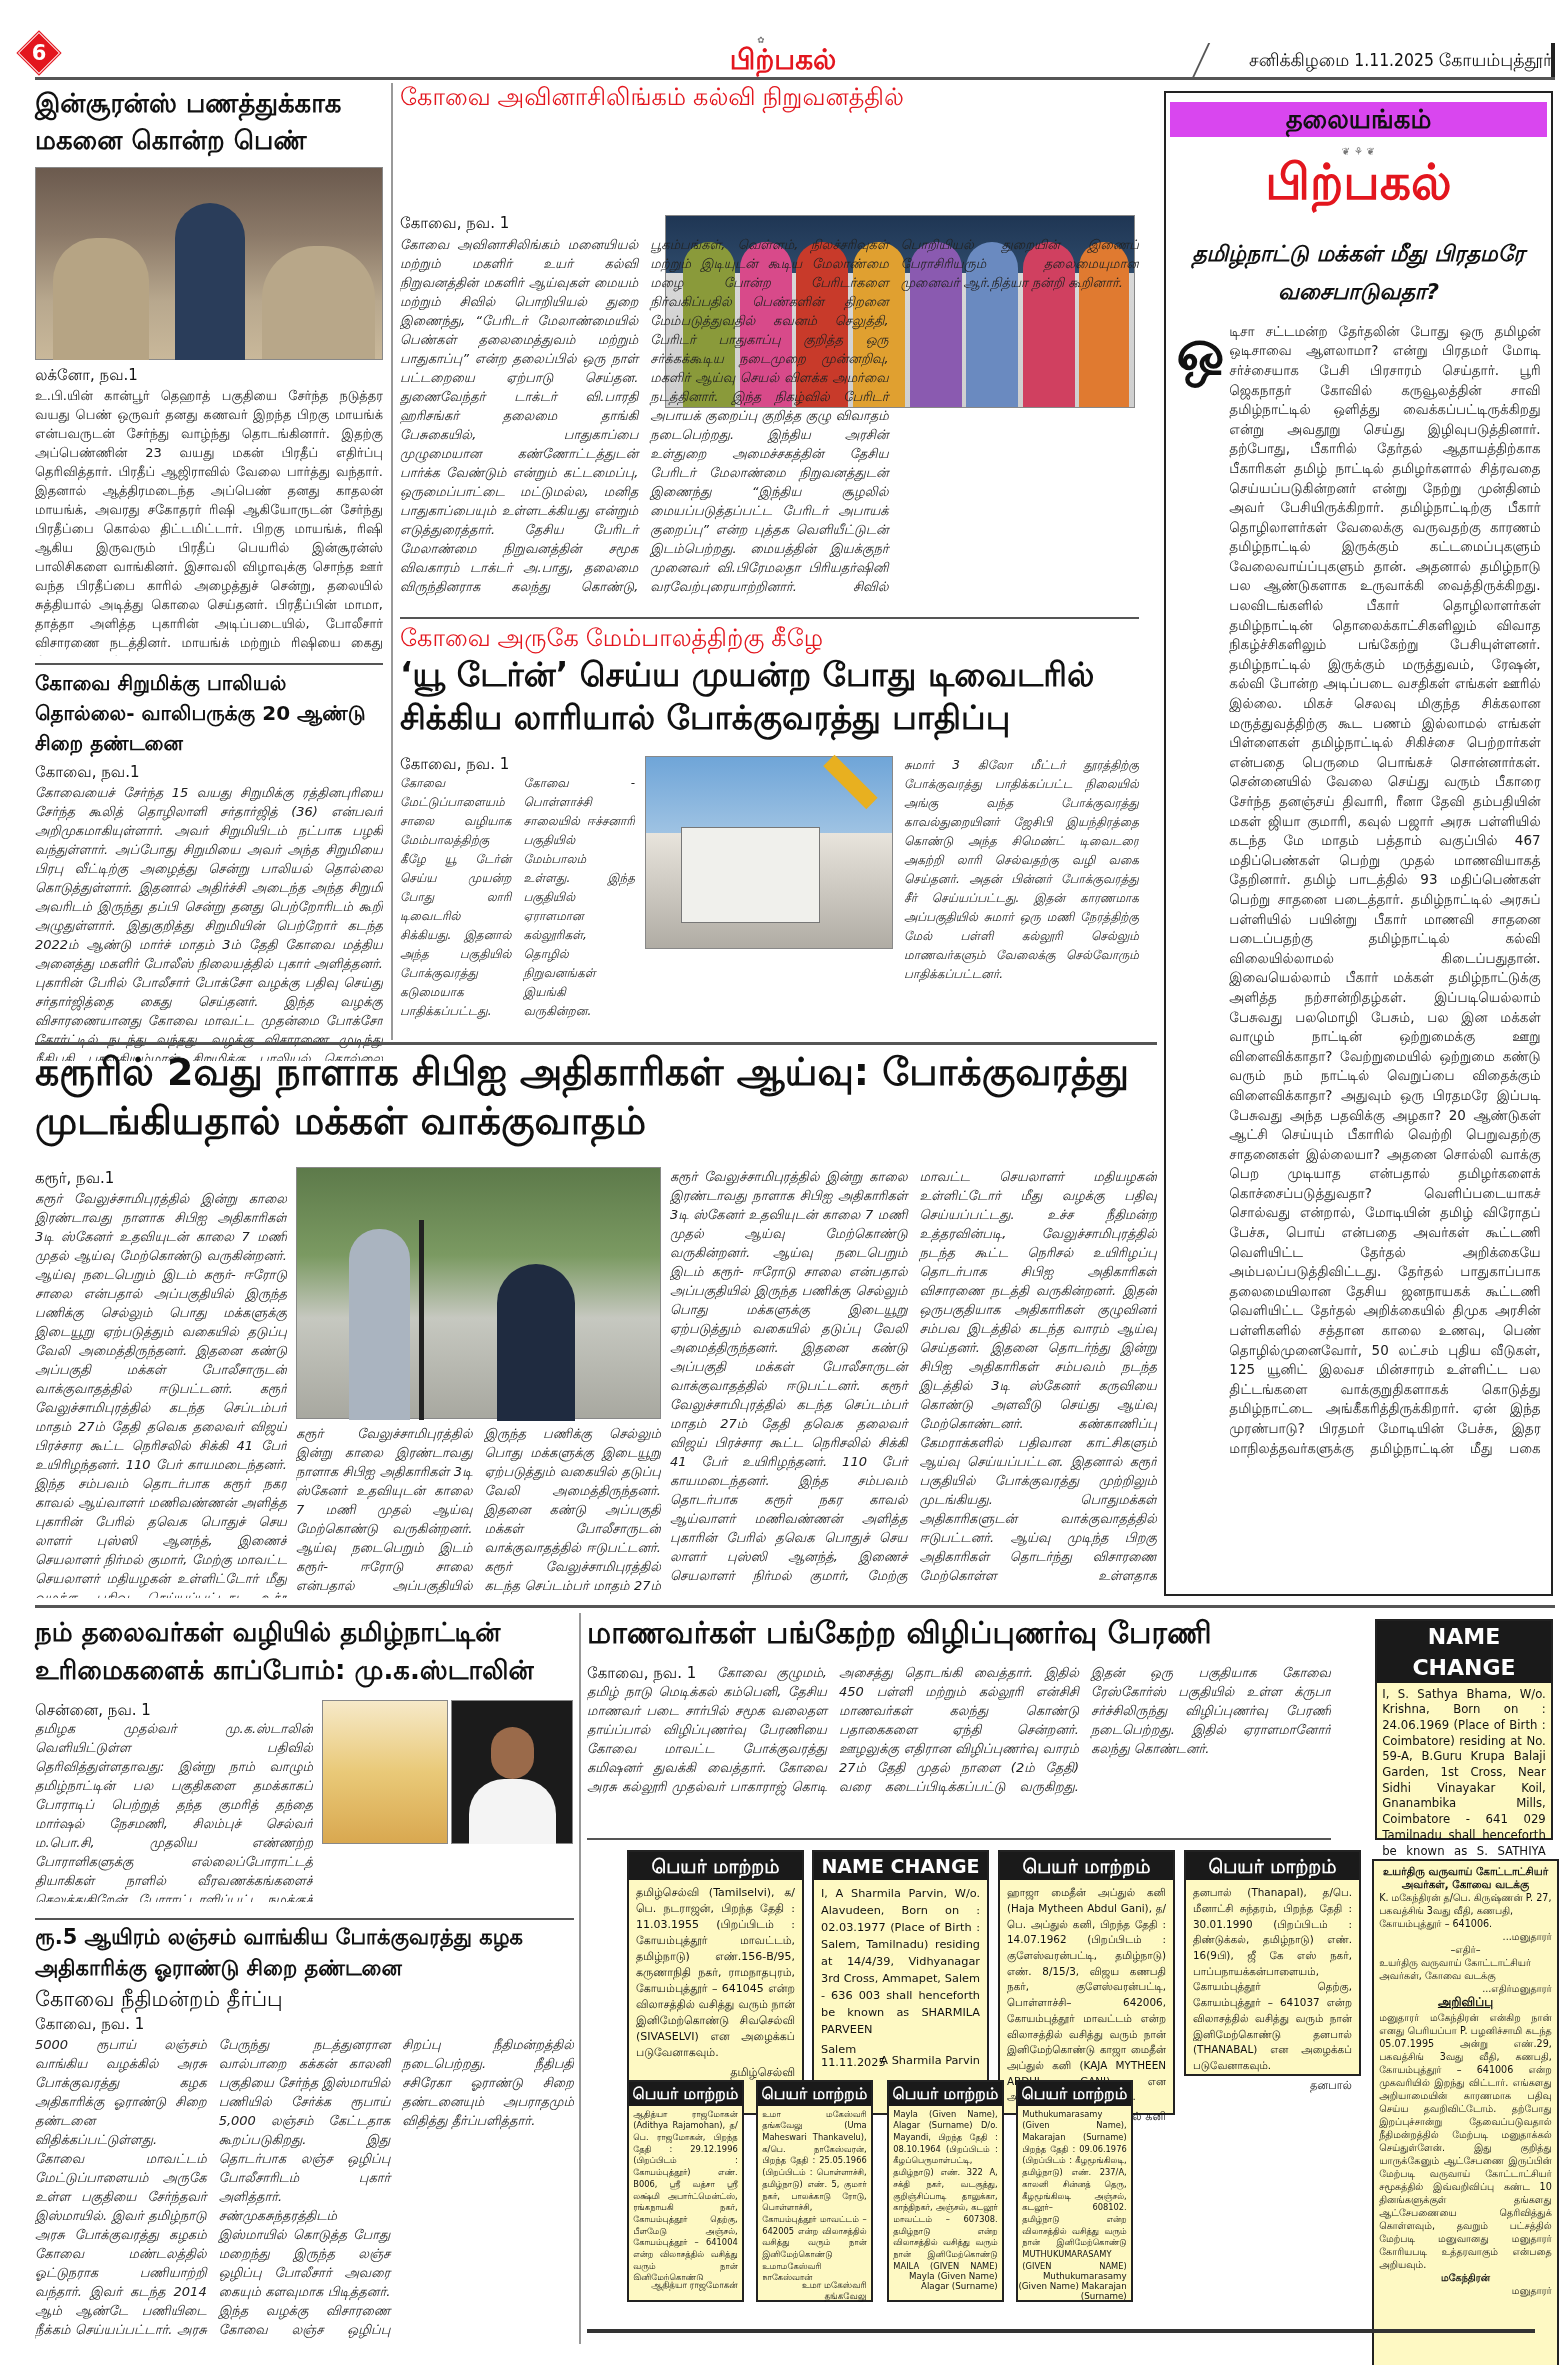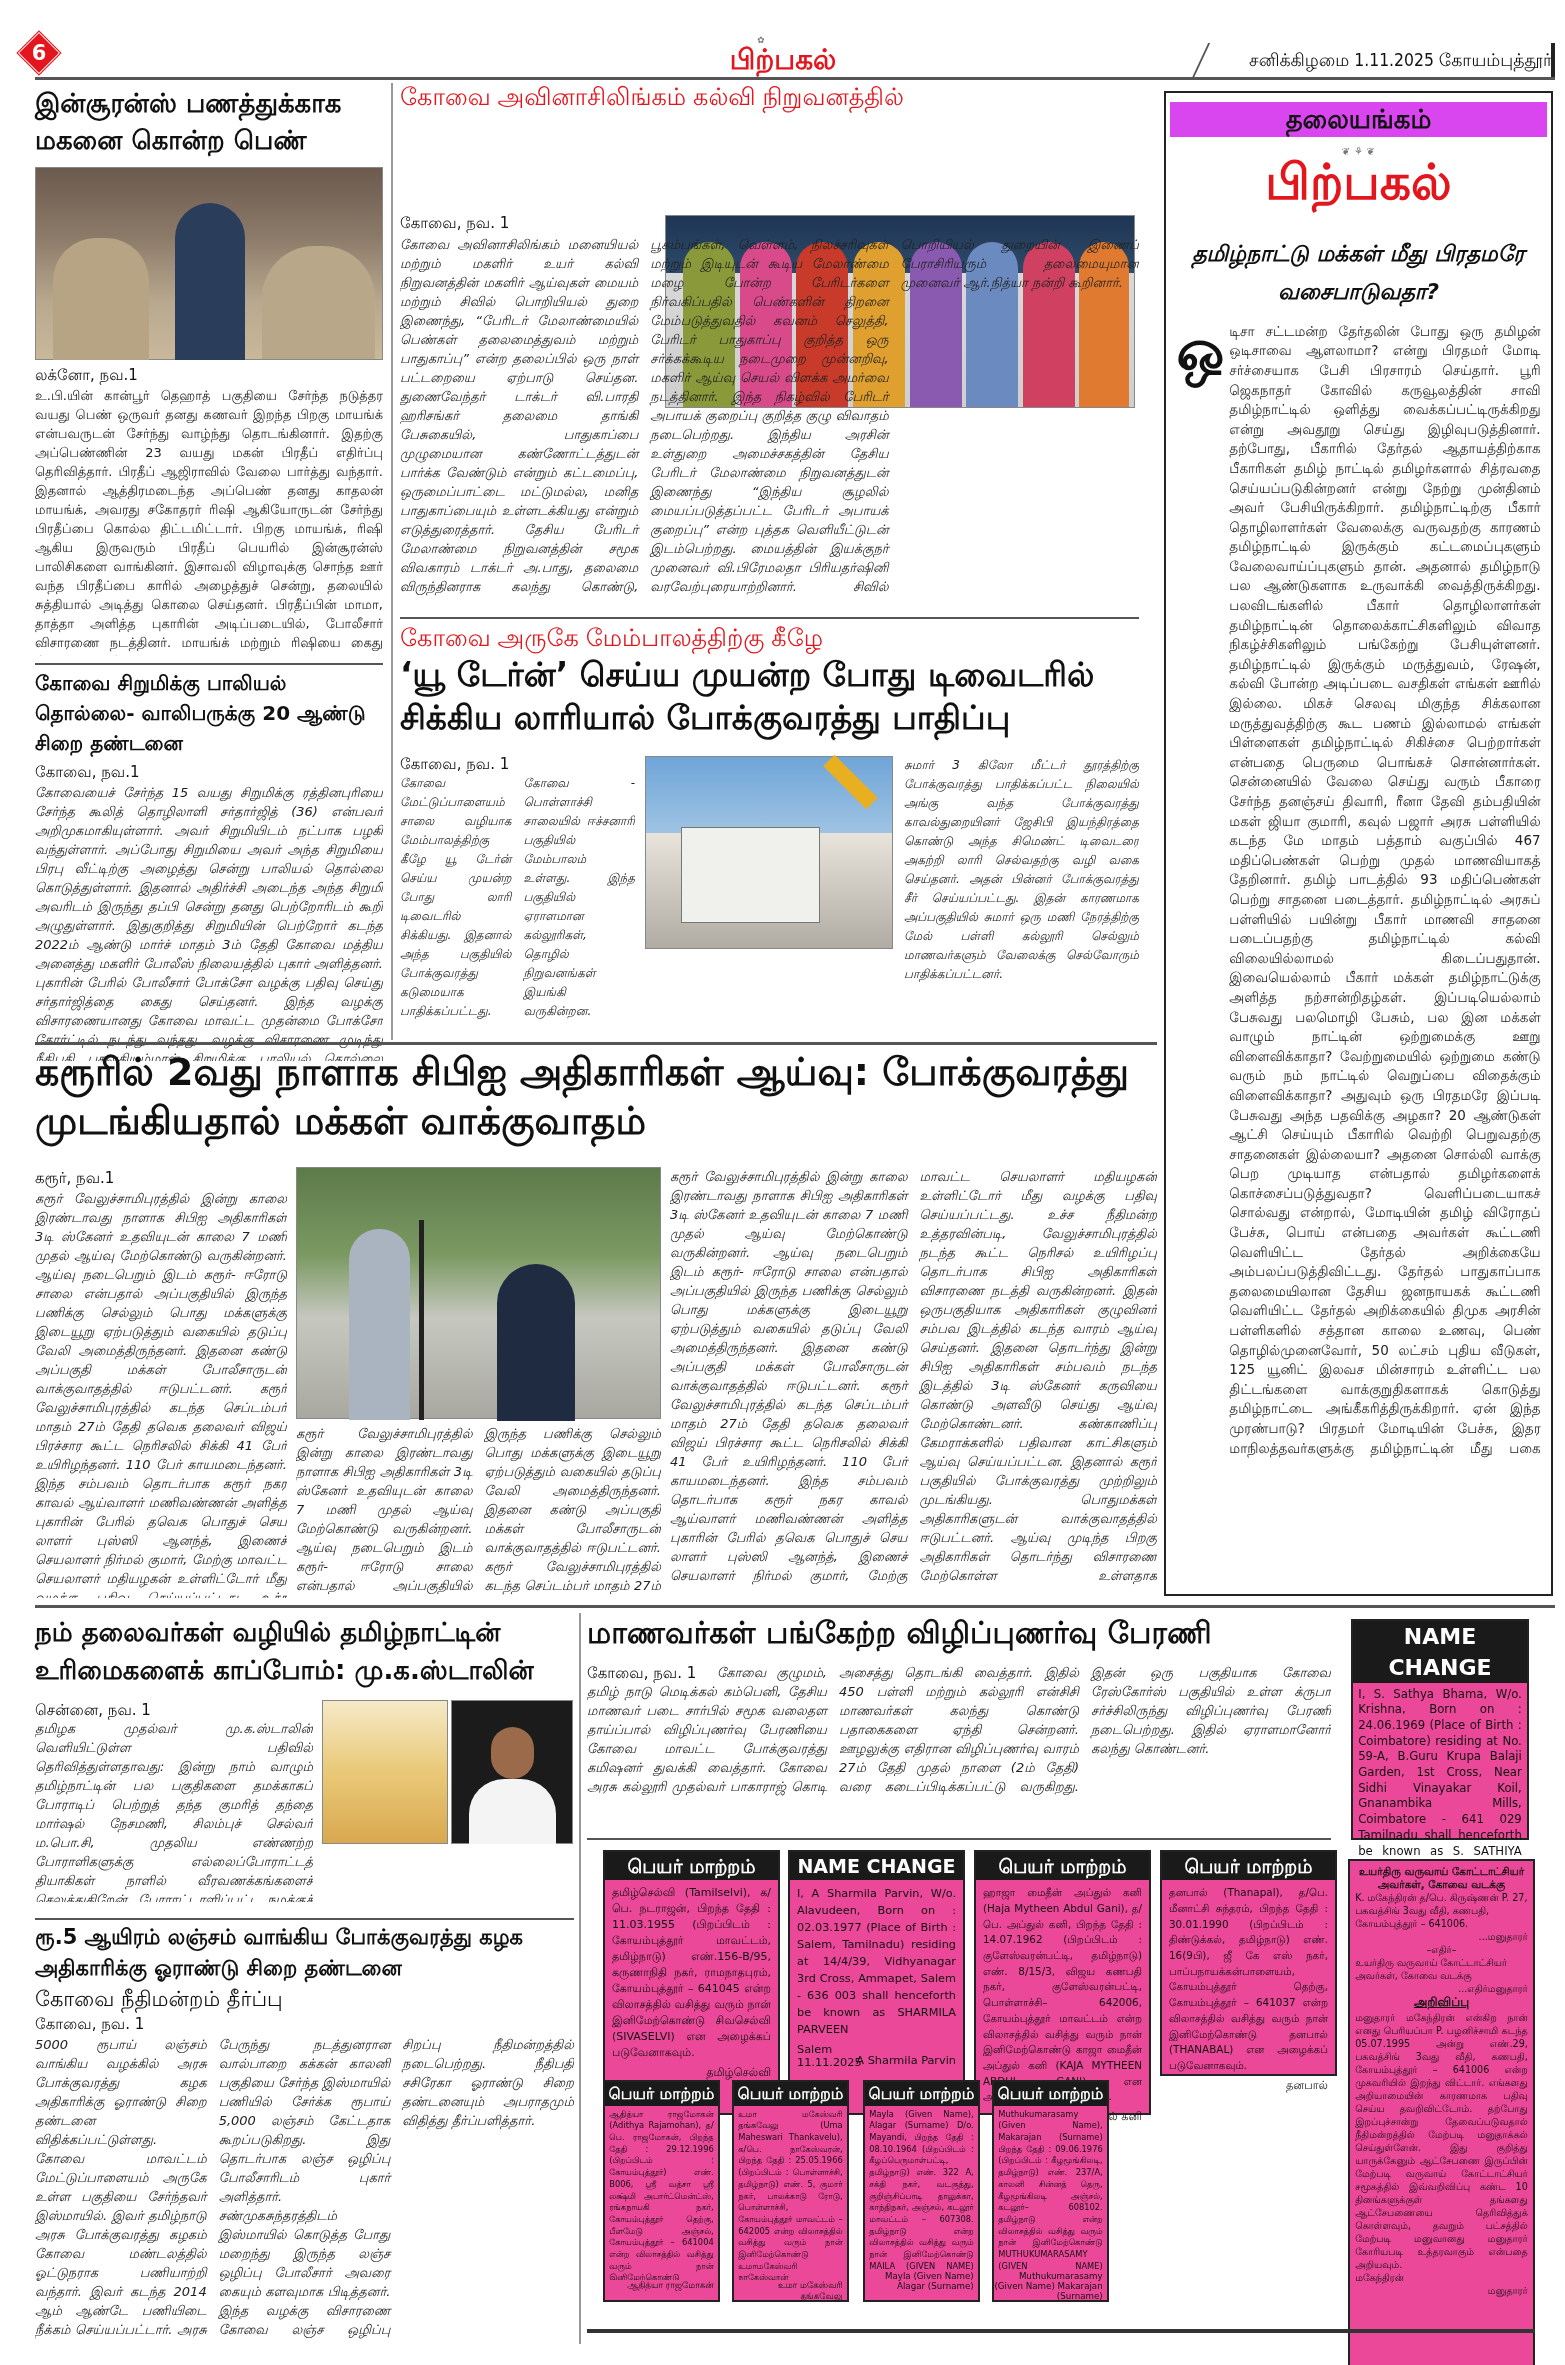--- a/index.html
+++ b/index.html
@@ -7,21 +7,21 @@
   .abs { position: absolute; }
   .hr { position: absolute; height: 2.6px; background: #555; }
   .vr { position: absolute; width: 1.7px; background: #999; }
   .headline { font-family: "DejaVu Sans", sans-serif; font-weight: bold; color: #111; line-height: 1.25; }
   .kicker { color: #e3161e; font-family: "DejaVu Sans Condensed","DejaVu Sans", sans-serif; line-height: 1.2; }
   .dateline { font-size: 15px; line-height: 1.4; }
   .body-text { font-size: 13px; line-height: 19px; text-align: justify; font-style: italic; color: #222; }
   .body-cols { column-gap: 12px; column-fill: auto; overflow: hidden; }
   .photo { position: absolute; border: 0.9px solid #888; }
   .red { color: #e3161e; }
-  .ad-box { position: absolute; border: 2.6px solid #222; background: #ec4899; }
+  .ad-box { position: absolute; border: 2.6px solid #222; background: #fef9c3; margin-left: 24px; }
   .ad-head { background: #1a1a1a; color: #fff; font-weight: bold; text-align: center; line-height: 1.2; }
   .ad-body { padding: 5.2px 7px; font-size: 11.7px; line-height: 16.5px; text-align: justify; }
   .ad-sign { text-align: right; font-size: 11.3px; }
   .gray-banner { background: #d946ef; text-align: center; font-weight: bold; }
 </style>
 </head>
 <body>
 
 <div class="abs" style="left:0;top:0;width:1565px;height:78px;">
   <div class="abs" style="left:24px;top:38px;width:30px;height:30px;background:#e3161e;transform:rotate(45deg);border:1.7px solid #fff;outline:0.9px solid #e3161e;"></div>
@@ -190,18 +190,18 @@
 
 <div class="ad-box" style="left:1348px;top:1859px;width:187px;height:518px;padding:3.5px 5.2px;font-size:9.6px;line-height:13px;">
   <div style="font-weight:bold;text-align:center;font-size:10.4px;">உயர்திரு வருவாய் கோட்டாட்சியர் அவர்கள், கோவை வடக்கு</div>
   <div>K. மகேந்திரன் த/பெ. கிருஷ்ணன் P. 27, பகவத்சிங் 3வது வீதி, கணபதி, கோயம்புத்தூர் – 641006.</div>
   <div style="text-align:right;">...மனுதாரர்</div>
   <div style="text-align:center;">–எதிர்–</div>
   <div>உயர்திரு வருவாய் கோட்டாட்சியர் அவர்கள், கோவை வடக்கு</div>
   <div style="text-align:right;">...எதிர்மனுதாரர்</div>
   <div style="text-align:center;font-weight:bold;text-decoration:underline;font-size:12px;margin:1.7px 0;">அறிவிப்பு</div>
   <div style="text-align:justify;">மனுதாரர் மகேந்திரன் என்கிற நான் எனது பெரியப்பா P. பழனிச்சாமி கடந்த 05.07.1995 அன்று எண்.29, பகவத்சிங் 3வது வீதி, கணபதி, கோயம்புத்தூர் – 641006 என்ற முகவரியில் இறந்து விட்டார். எங்களது அறியாமையின் காரணமாக பதிவு செய்ய தவறிவிட்டோம். தற்போது இறப்புச்சான்று தேவைப்படுவதால் நீதிமன்றத்தில் மேற்படி மனுதாக்கல் செய்துள்ளேன். இது குறித்து யாருக்கேனும் ஆட்சேபணை இருப்பின் மேற்படி வருவாய் கோட்டாட்சியர் சமூகத்தில் இவ்வறிவிப்பு கண்ட 10 தினங்களுக்குள் தங்களது ஆட்சேபணையை தெரிவித்துக் கொள்ளவும், தவறும் பட்சத்தில் மேற்படி மனுவானது மனுதாரர் கோரியபடி உத்தரவாகும் என்பதை அறியவும்.</div>
-  <div style="text-align:left;font-weight:normal;">மகேந்திரன்</div>
+  <div style="text-align:center;font-weight:bold;">மகேந்திரன்</div>
   <div style="text-align:right;">மனுதாரர்</div>
 </div>
 
 <div class="hr" style="left:587px;top:2329px;width:948px;height:3.5px;background:#333;"></div>
 
 
 </body></html>

